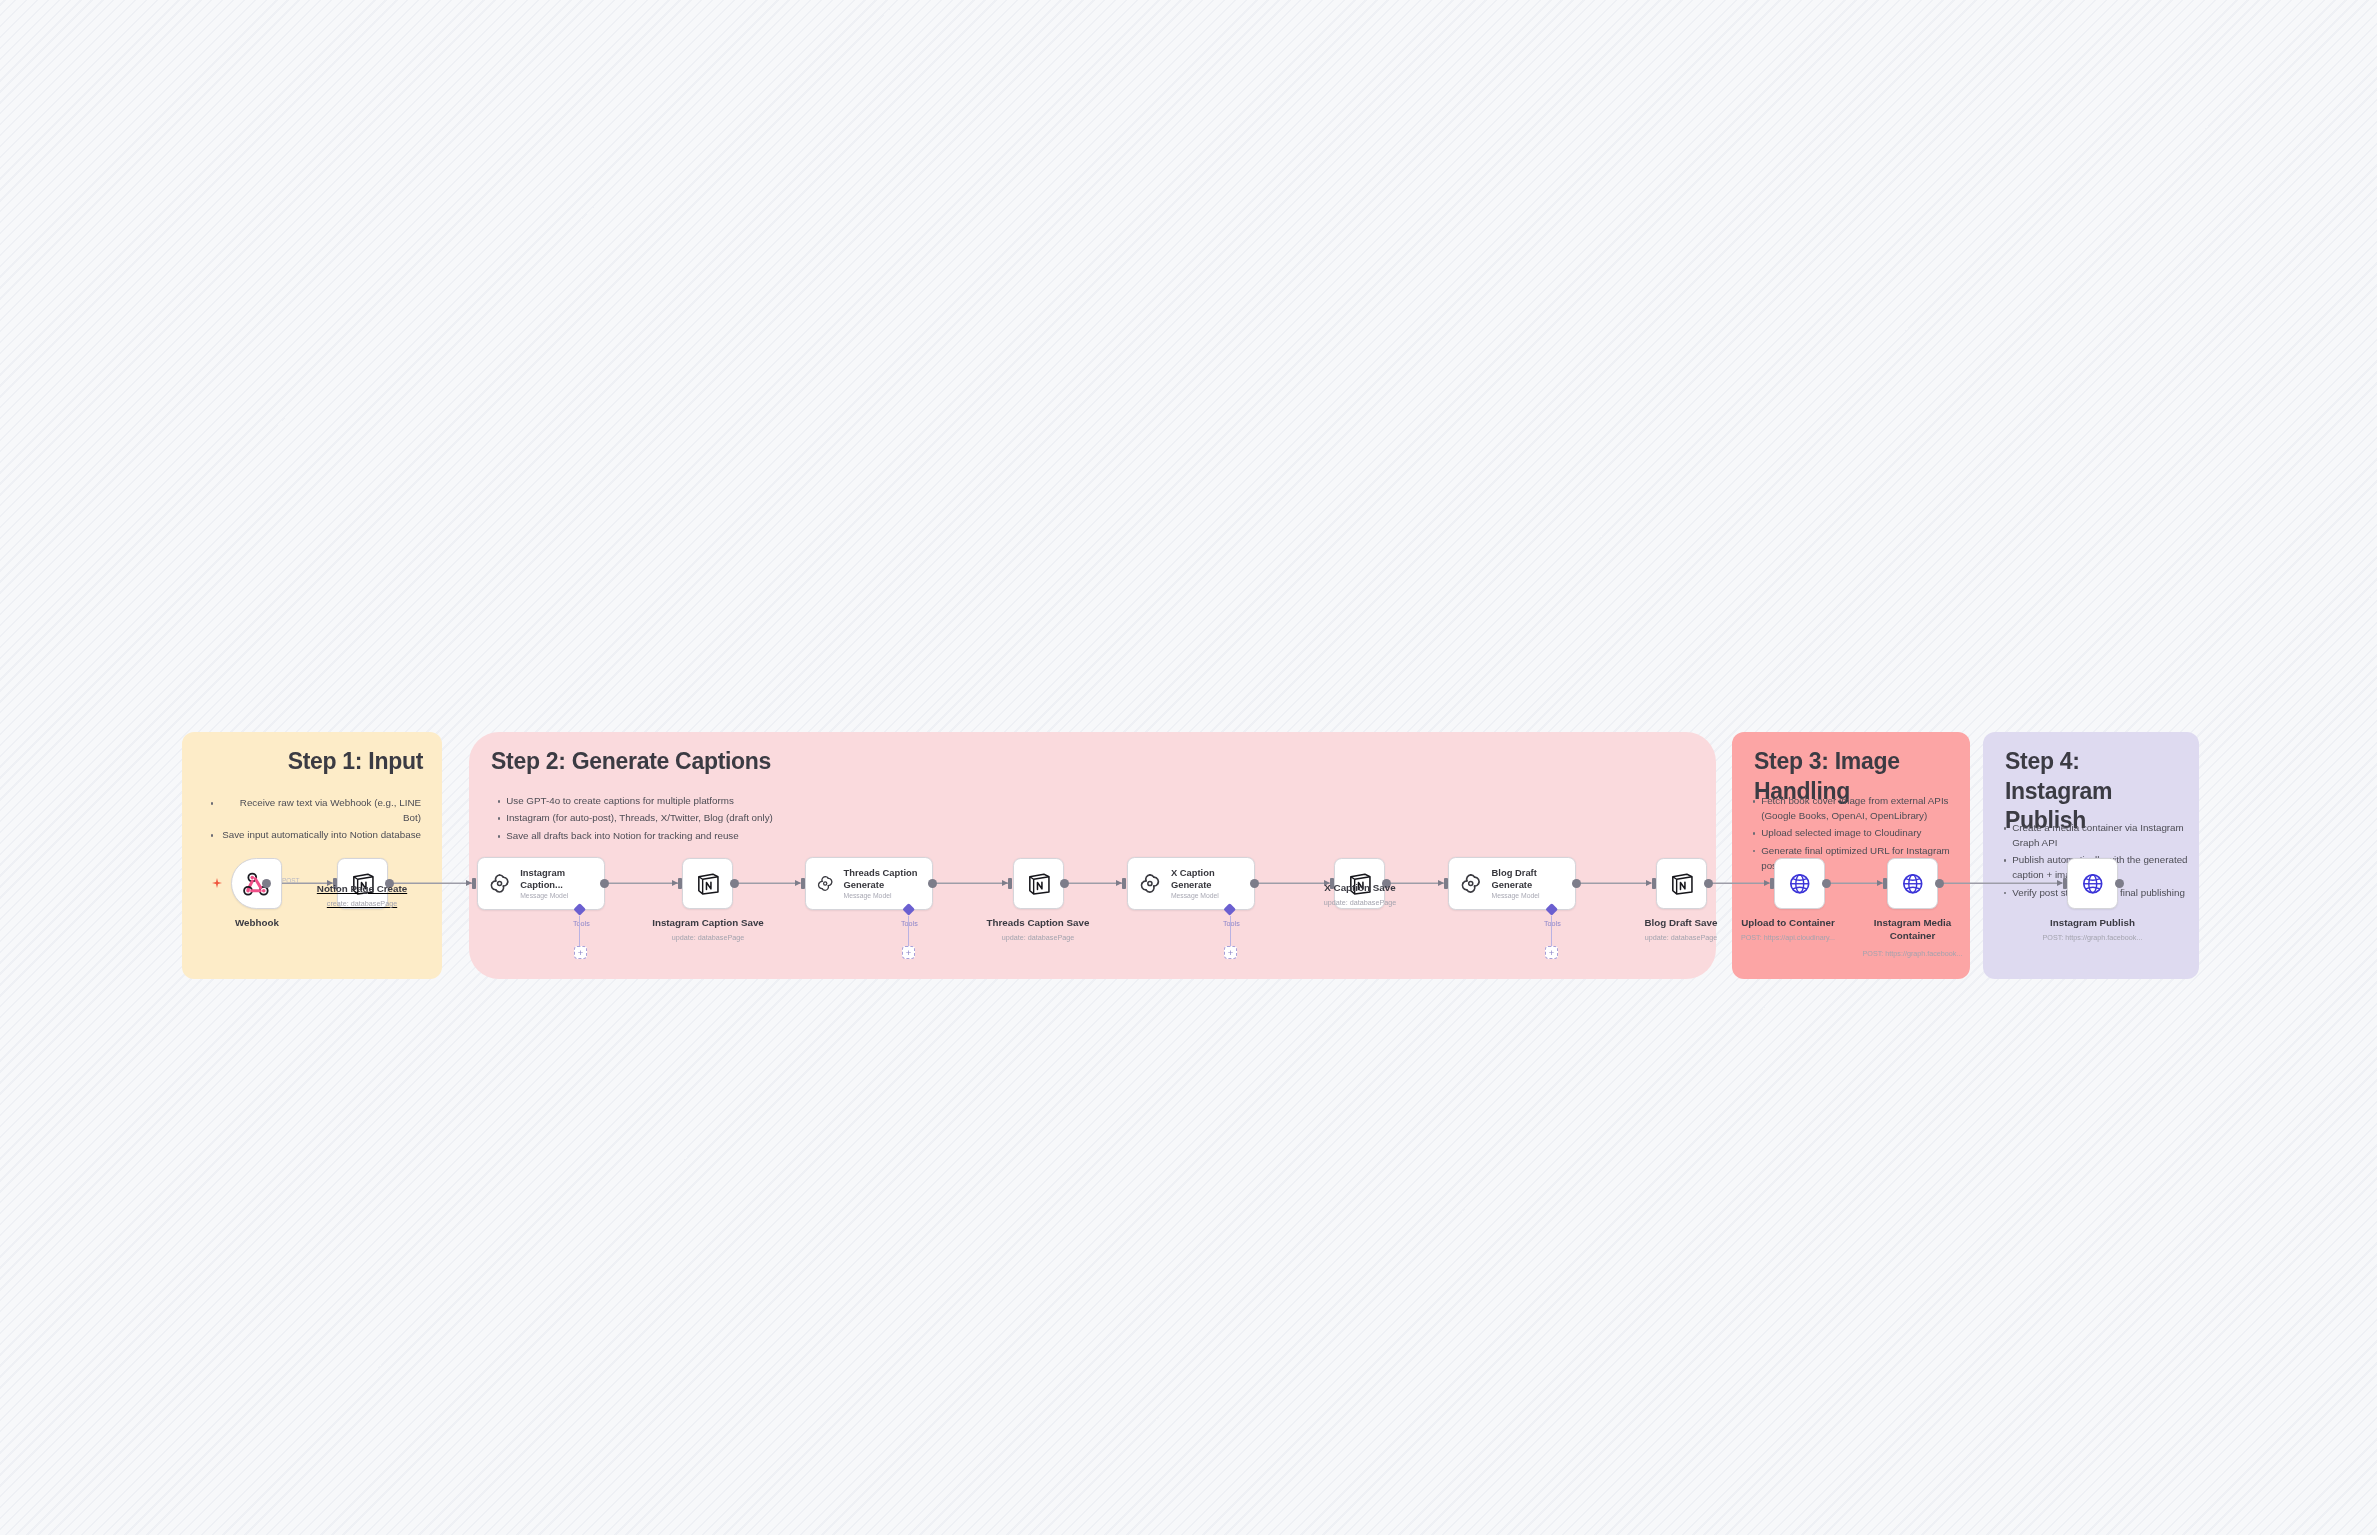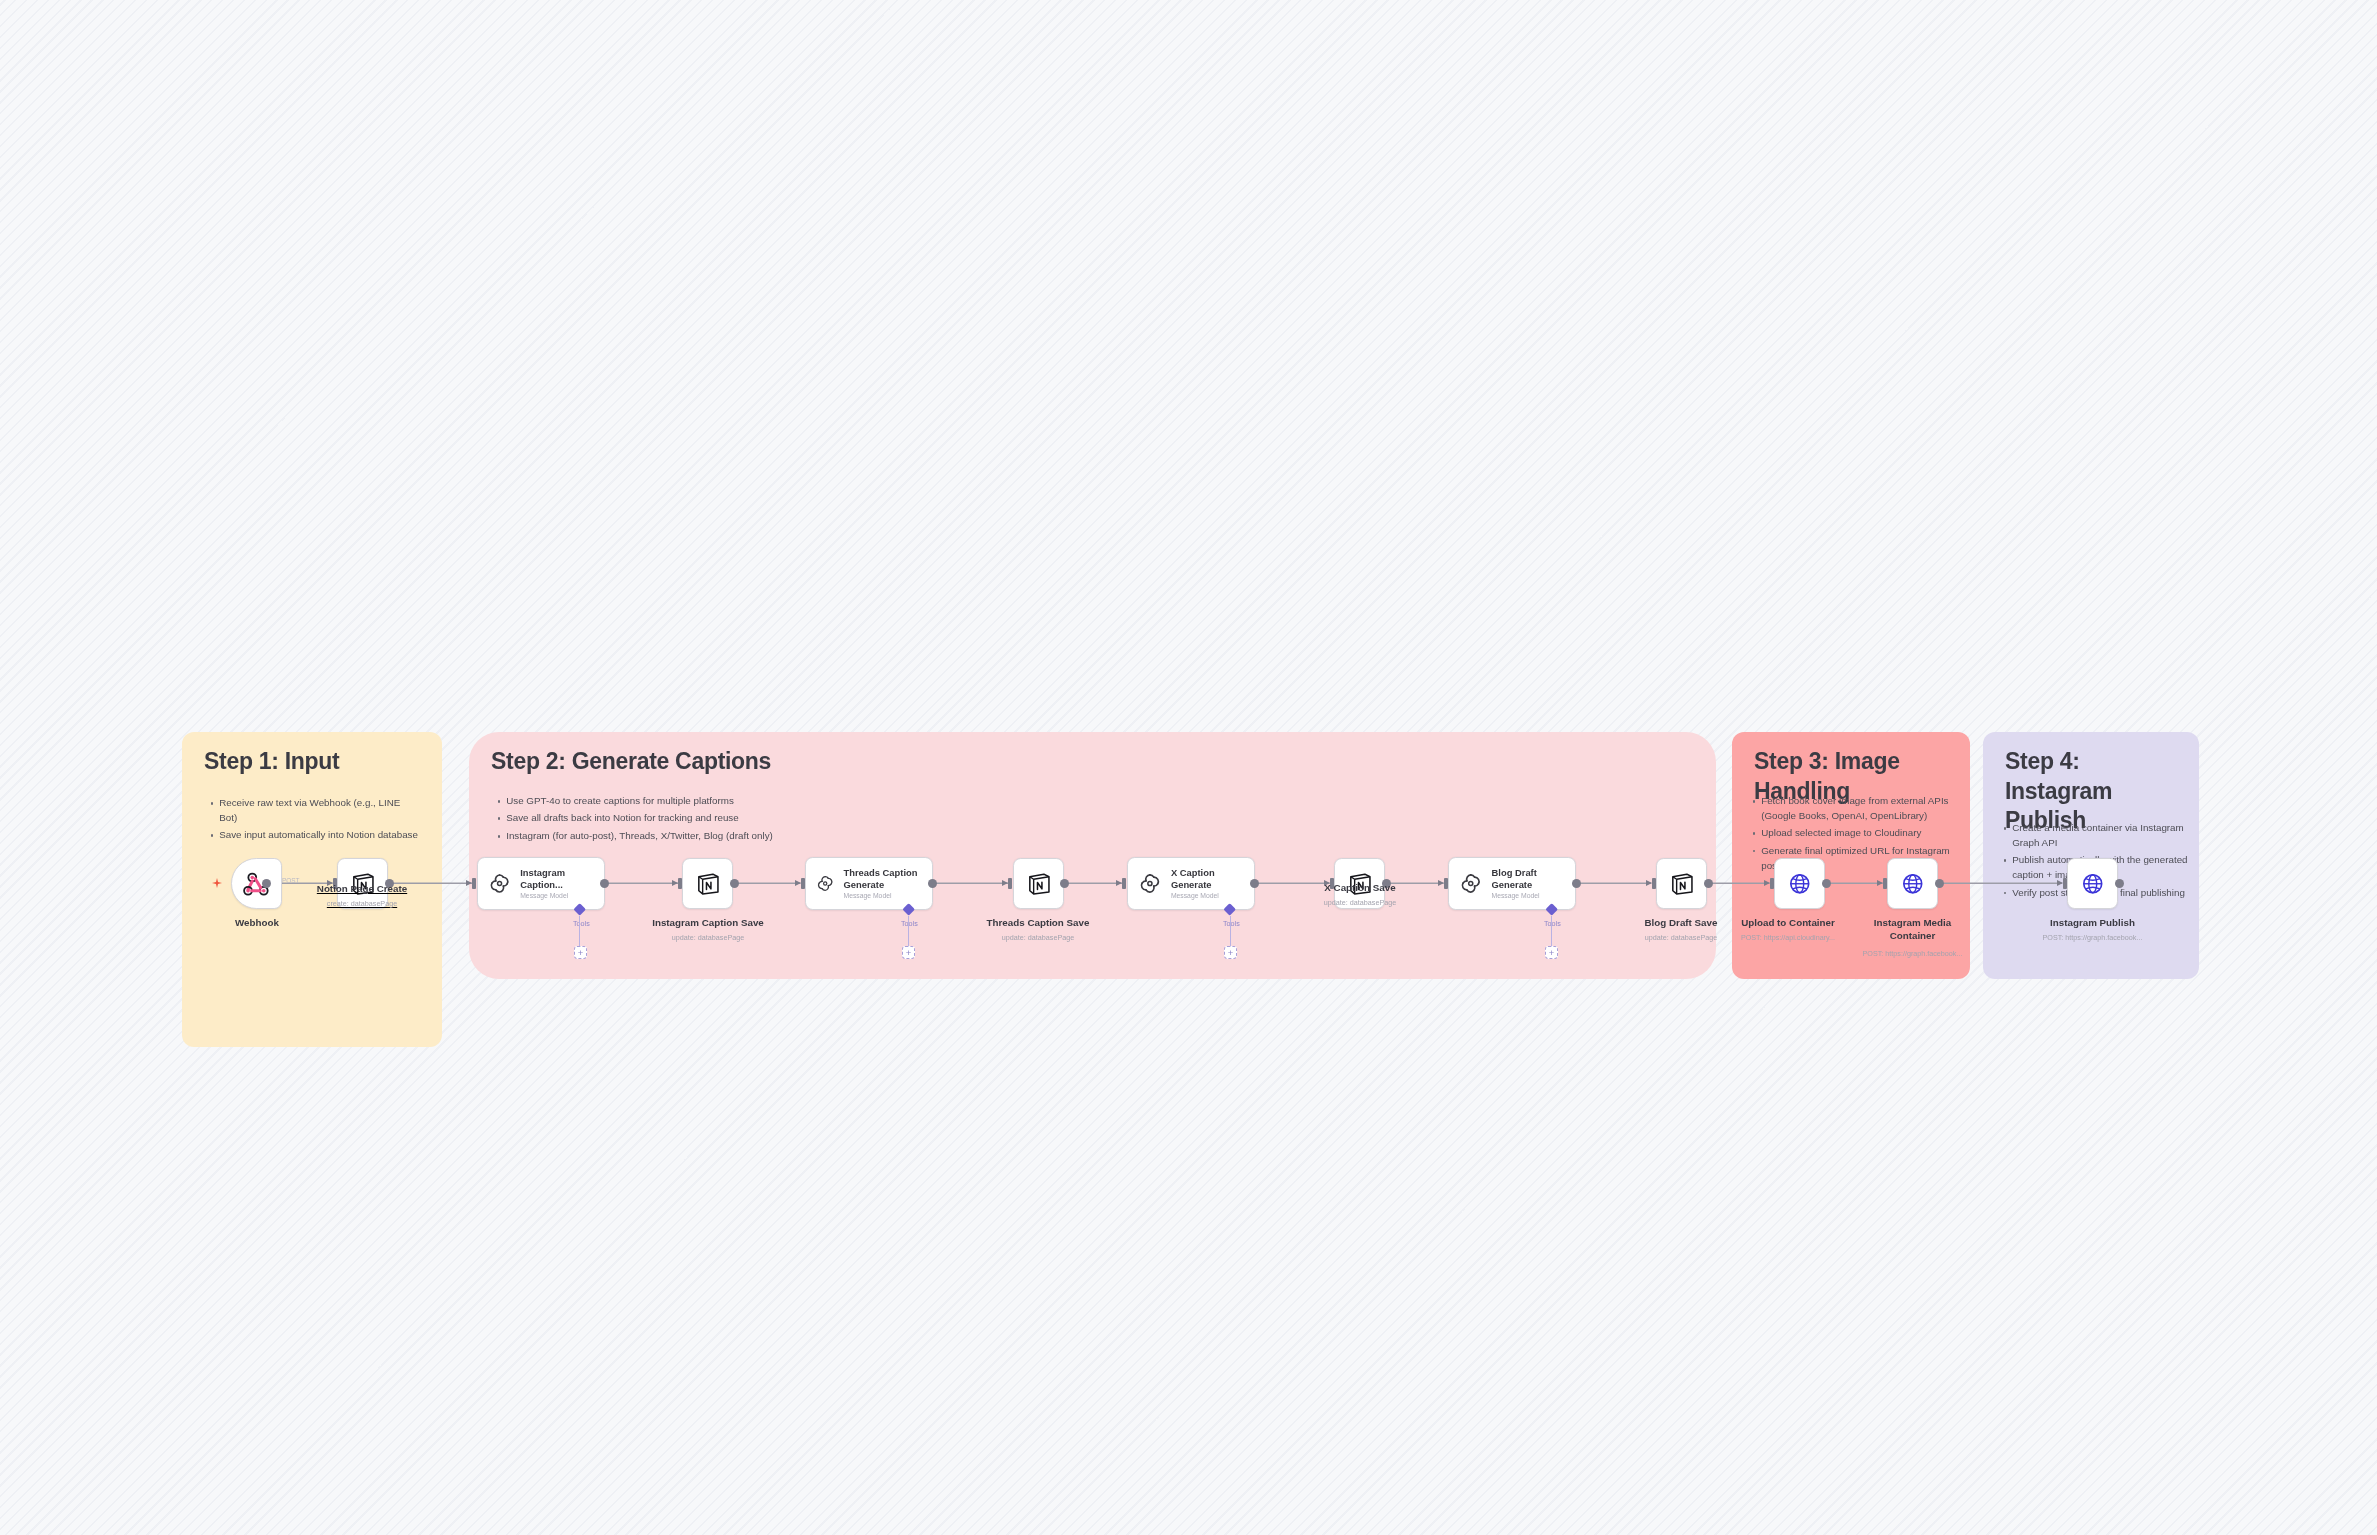--- a/index.html
+++ b/index.html
@@ -234,34 +234,34 @@
   }
 
   
   .icon-svg { display: block; }
 </style>
 </head>
 <body>
 
 <div id="canvas">
 
-  <div class="panel panel-step1" style="left:182px; top:732px; width:260px; height:315px;">
+  <div class="panel panel-step1" style="left:182px; top:732px; width:260px; height:247px;text-align:right;">
     <div class="panel-title">Step 1: Input</div>
     <ul class="panel-bullets" style="top:64px;">
       <li>Receive raw text via Webhook (e.g., LINE Bot)</li>
       <li>Save input automatically into Notion database</li>
     </ul>
   </div>
 
   <div class="panel panel-step2" style="left:469px; top:732px; width:1247px; height:247px;border-radius:30px;">
     <div class="panel-title">Step 2: Generate Captions</div>
     <ul class="panel-bullets" style="top:62px;">
       <li>Use GPT-4o to create captions for multiple platforms</li>
+      <li>Instagram (for auto-post), Threads, X/Twitter, Blog (draft only)</li>
       <li>Save all drafts back into Notion for tracking and reuse</li>
-      <li>Instagram (for auto-post), Threads, X/Twitter, Blog (draft only)</li>
     </ul>
   </div>
 
   <div class="panel panel-step3" style="left:1732px; top:732px; width:238px; height:247px;">
     <div class="panel-title">Step 3: Image Handling</div>
     <ul class="panel-bullets" style="top:62px; left:19px; width:209px;">
       <li>Fetch book cover image from external APIs (Google Books, OpenAI, OpenLibrary)</li>
       <li>Upload selected image to Cloudinary</li>
       <li>Generate final optimized URL for Instagram posting</li>
     </ul>

